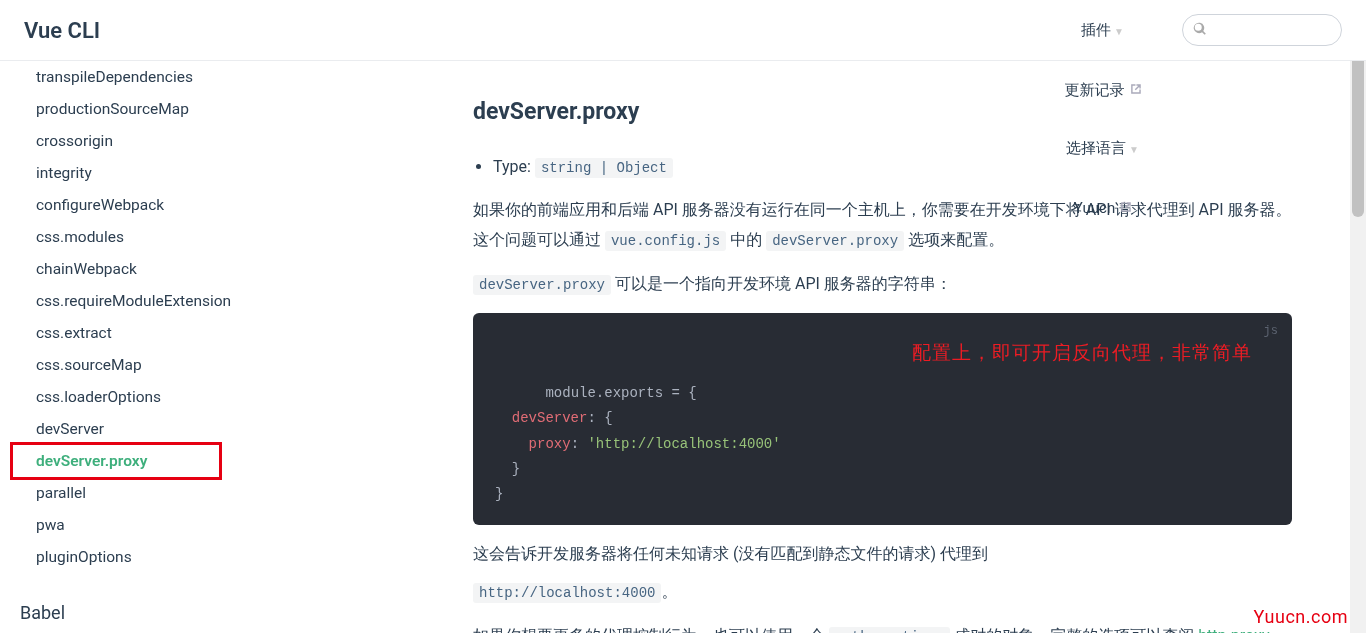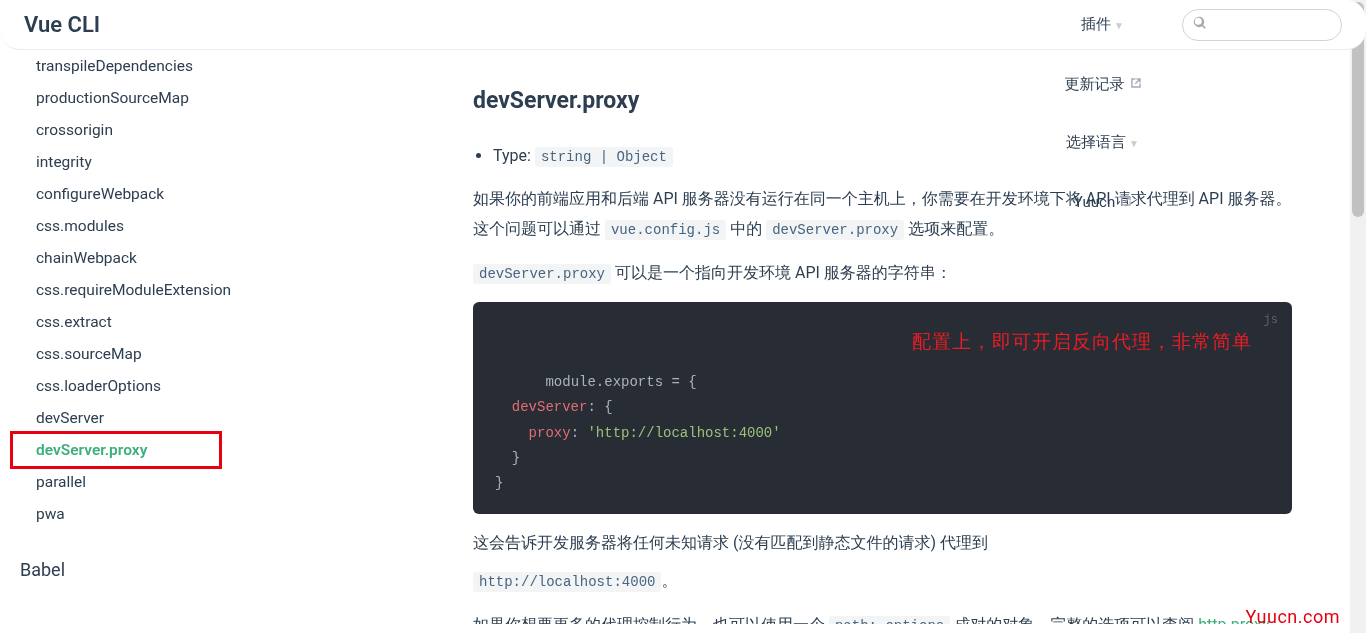--- a/index.html
+++ b/index.html
@@ -1,17 +1,17 @@
 <!DOCTYPE html>
 <html><head>
 <meta charset="utf-8">
 <style>
 * { margin:0; padding:0; box-sizing:border-box; }
 body { font-family: -apple-system, BlinkMacSystemFont, "Segoe UI", Roboto, "Helvetica Neue", Arial, "PingFang SC", "Microsoft YaHei", sans-serif; color:#2c3e50; background:#fff; width:1366px; height:633px; overflow:hidden; position:relative; }
-.header { height:50px; border-bottom:1px solid #eaecef; display:flex; align-items:center; padding:0 24px; position:relative; z-index:10; background:#fff;border-radius:20px; }
+.header { height:61px; border-bottom:1px solid #eaecef; display:flex; align-items:center; padding:0 24px; position:relative; z-index:10; background:#fff; }
 .brand { font-size:22px; font-weight:600; color:#2c3e50; }
 .nav { margin-left:auto; display:flex; align-items:center; gap:0;flex-direction:column; }
 .nav-item { font-size:15px; color:#2c3e50; padding:0 14px; line-height:58px; cursor:pointer; position:relative; }
 .nav-item.active { border-bottom:2px solid #a21caf; margin-bottom:-1px; }
 .caret { font-size:10px; color:#ccc; margin-left:3px; display:inline-block; }
 .ext-icon { display:inline-block; width:12px; height:12px; margin-left:4px; color:#aab; }
 .search-box { width:160px; height:32px; border:1px solid #cfd4db; border-radius:16px; margin-left:14px; display:flex; align-items:center; padding:0 10px; }
 .search-box svg { width:14px; height:14px; fill:#aaa; }
 .search-box input { border:none; outline:none; font-size:14px; width:120px; margin-left:6px; background:transparent; }
 .body { display:flex; height:574px; }
@@ -35,21 +35,21 @@
 .codeblock { background:#282c34; color:#abb2bf; border-radius:6px; padding:18px 22px; font-family: Consolas, Monaco, "Courier New", monospace; font-size:14px; line-height:1.8; position:relative; margin:14px 0; white-space:pre; }
 .codeblock .lang { position:absolute; top:8px; right:14px; font-size:12px; color:#5c6370; }
 .tok-key { color:#abb2bf; }
 .tok-punc { color:#abb2bf; }
 .tok-attr { color:#e06c75; }
 .tok-str { color:#98c379; }
 .annot { position:absolute; color:#ed1c24; font-size:19px; font-weight:400; top:24px; right:40px; letter-spacing:1px; }
 a.link { color:#3eaf7c; text-decoration:none; }
 .outer-scrollbar { position:absolute; right:0; top:0; width:16px; height:633px; background:#f1f1f1; }
 .outer-thumb { position:absolute; right:2px; top:2px; width:12px; height:215px; background:#c1c1c1; border-radius:6px; }
-.watermark { position:absolute; right:26px; bottom:6px; font-size:18px; color:#e60012; font-weight:400; letter-spacing:0.5px; }
+.watermark { position:absolute; right:18px; bottom:6px; font-size:18px; color:#e60012; font-weight:400; letter-spacing:0.5px; }
 </style>
 </head>
 <body>
 
 <div class="header">
   <div class="brand">Vue CLI</div>
   <div class="nav" id="nav">
       <div class="nav-item"><span>指南</span></div>
       <div class="nav-item active"><span>配置参考</span></div>
       <div class="nav-item"><span>插件开发指南</span><span class="caret">▼</span></div>
@@ -83,20 +83,21 @@
         <div class="sb-item ">css.modules</div>
         <div class="sb-item ">chainWebpack</div>
         <div class="sb-item ">css.requireModuleExtension</div>
         <div class="sb-item ">css.extract</div>
         <div class="sb-item ">css.sourceMap</div>
         <div class="sb-item ">css.loaderOptions</div>
         <div class="sb-item ">devServer</div>
         <div class="sb-item active highlighted">devServer.proxy</div>
         <div class="sb-item ">parallel</div>
         <div class="sb-item ">pwa</div>
+        <div class="sb-item ">pluginOptions</div>
         <div class="sb-heading">Babel</div>
       </div>
   </div>
   <div class="content-wrap">
     <div class="content">
       <h1>devServer.proxy</h1>
       <ul>
         <li>
           <span>Type:</span>
           <code class="inline-code">string | Object</code>

